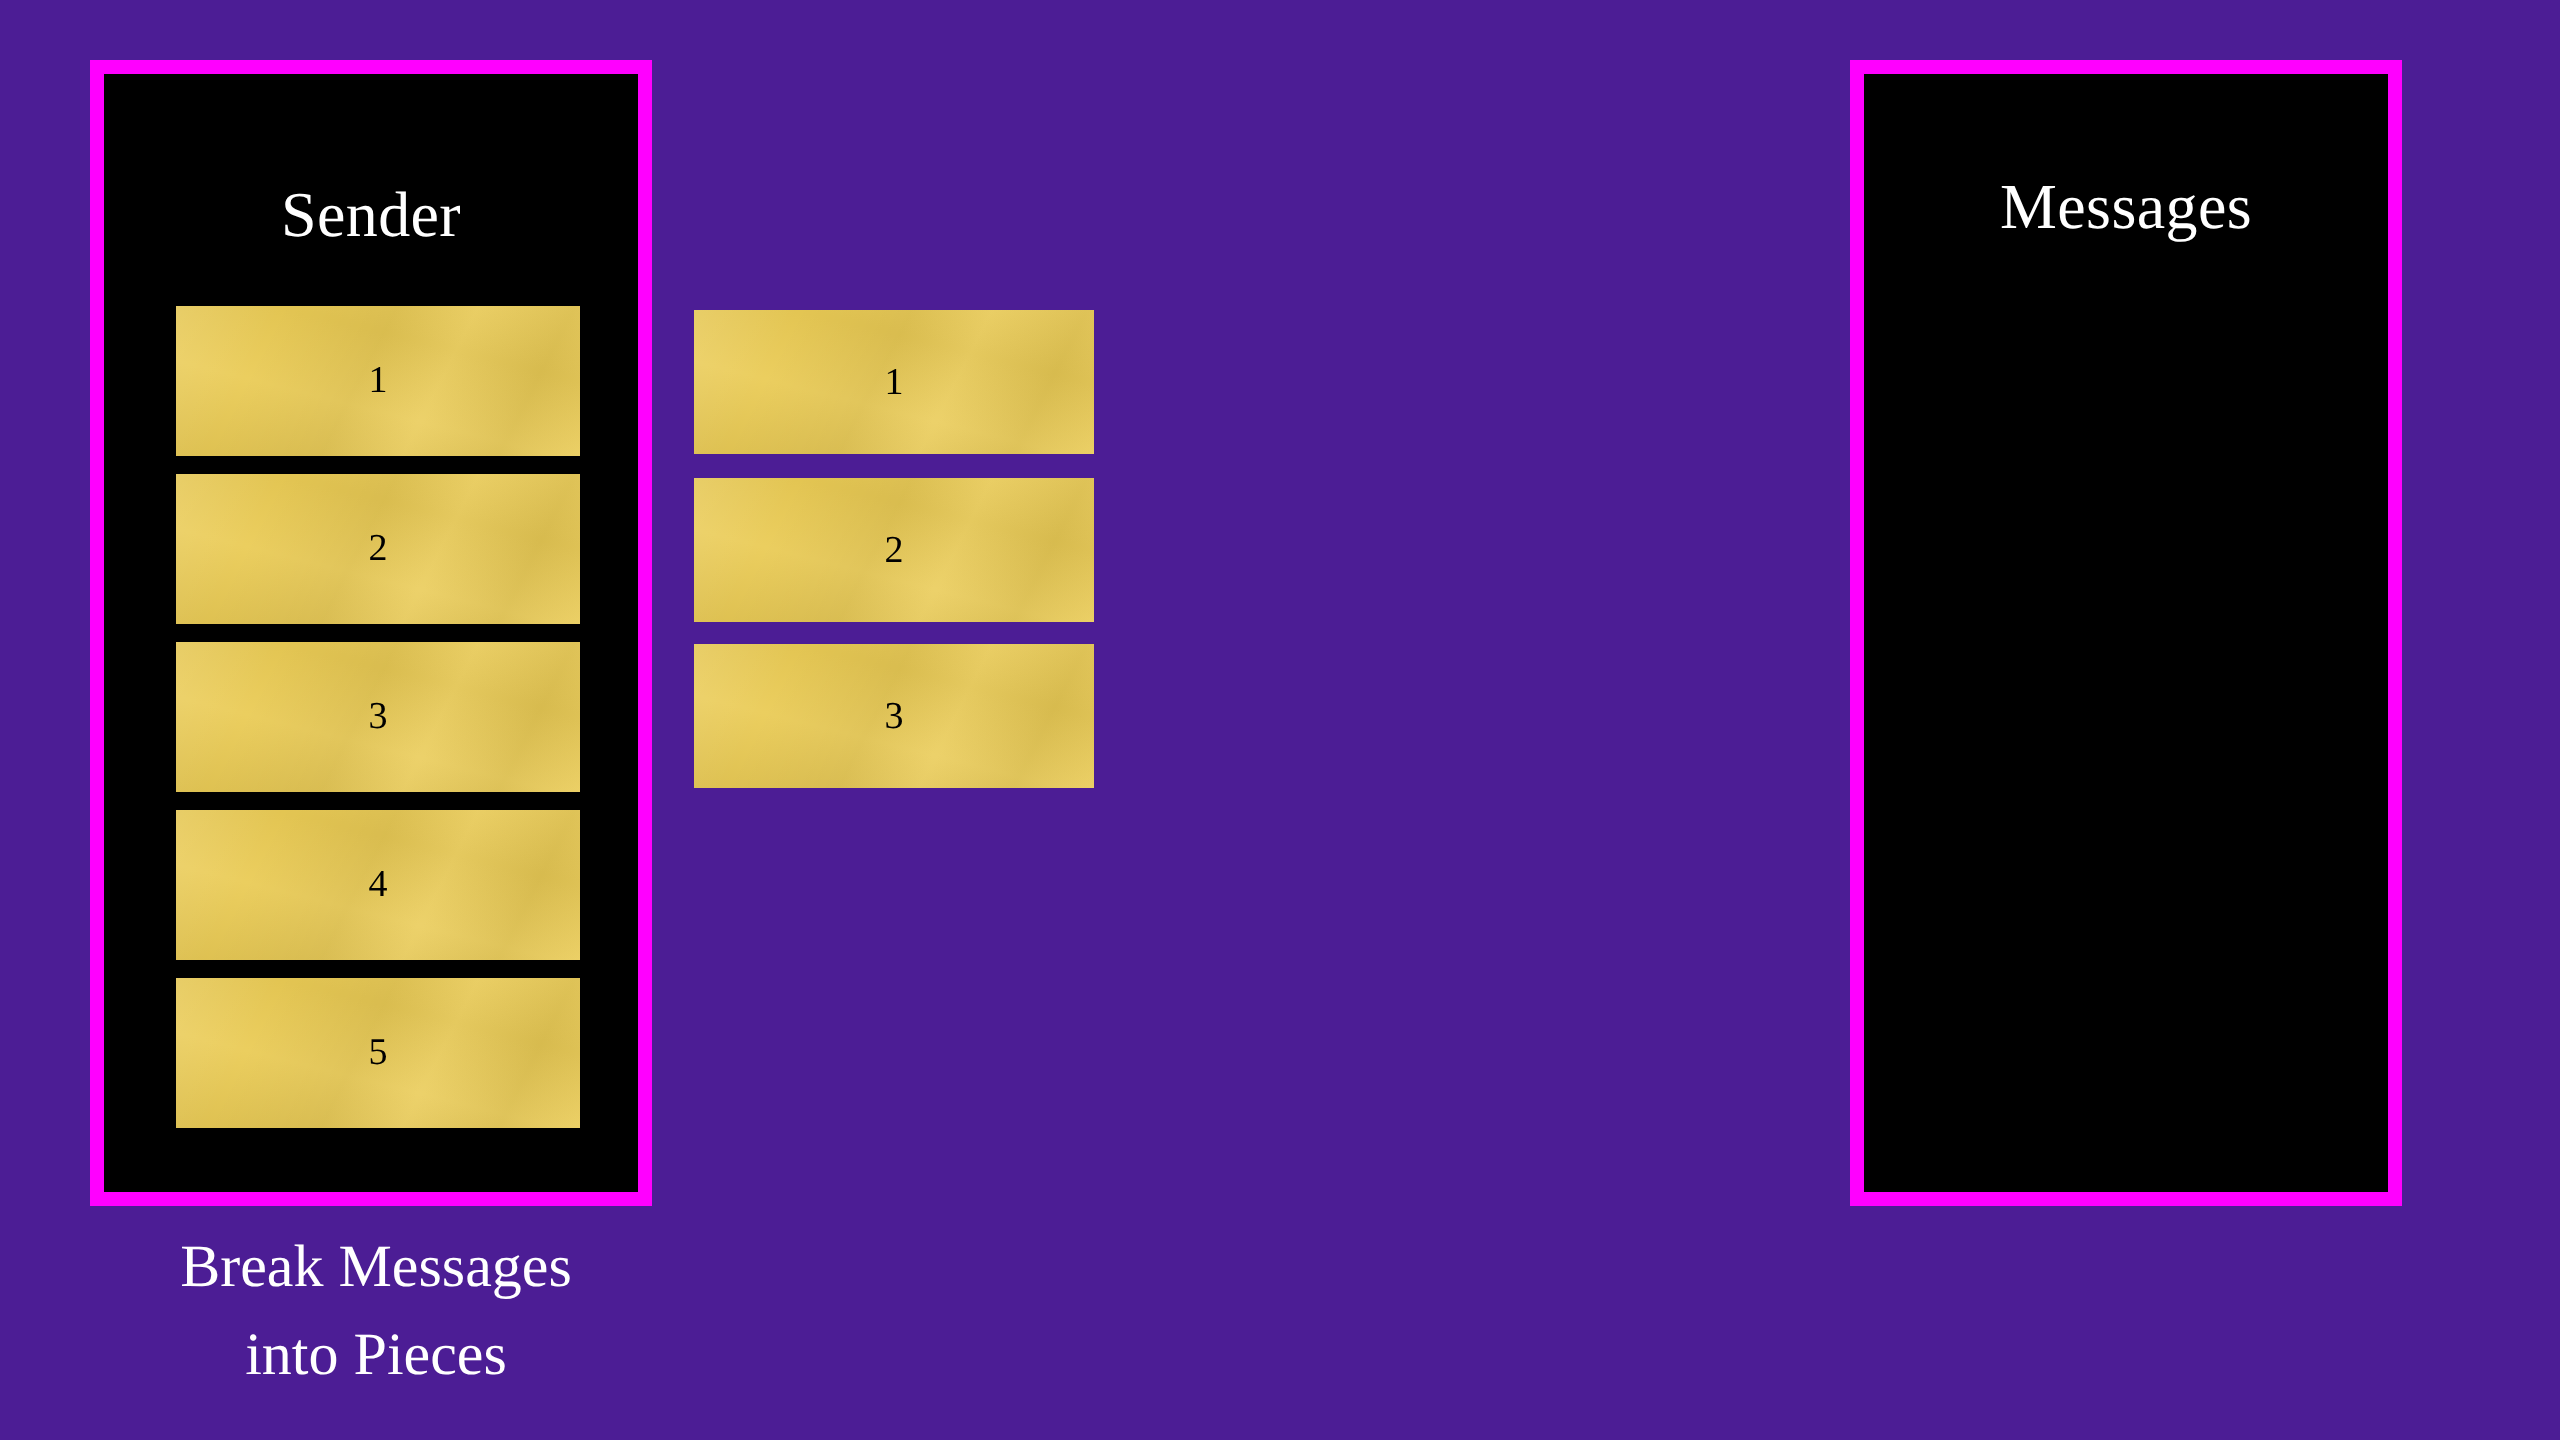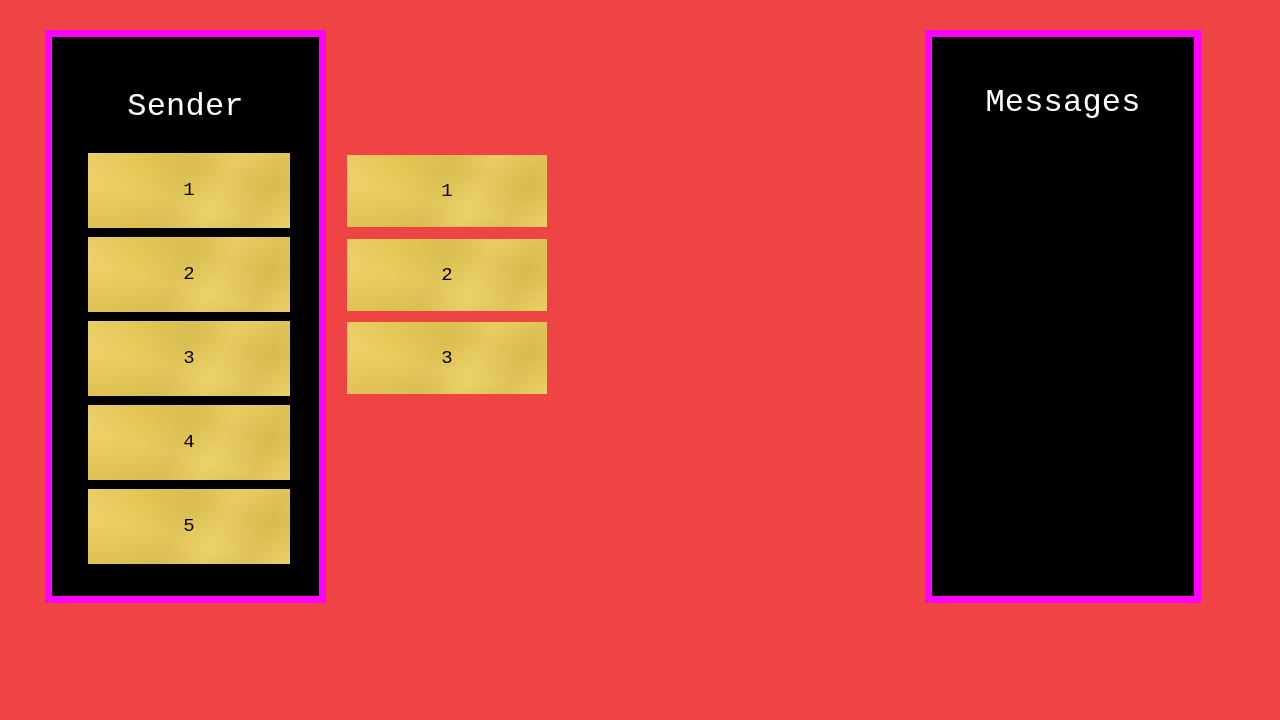--- a/index.html
+++ b/index.html
@@ -4,23 +4,23 @@
 <style>
   html, body {
     margin: 0;
     padding: 0;
     background: #000000;
   }
   #slide {
     position: relative;
     width: 1280px;
     height: 720px;
-    background: #ef4444;
+    background: #4c1d95;
     overflow: hidden;
-    font-family: Liberation Mono, monospace;
+    font-family: Liberation Serif, serif;
   }
 
   
   .panel {
     position: absolute;
     box-sizing: border-box;
     border: 7px solid #FF00FF;
     background: #000000;
   }
   #sender-panel  { left: 45px;  top: 30px; width: 281px; height: 573px; }
@@ -120,15 +120,17 @@
     <div class="piece p3">
       <span class="piece-label">3</span>
     </div>
   </div>
 
   <div id="receiver-panel" class="panel">
     <div class="panel-title">Messages</div>
   </div>
 
   <div id="caption">
+    <div>Break Messages</div>
+    <div>into Pieces</div>
   </div>
 
 </div>
 
 </body></html>

